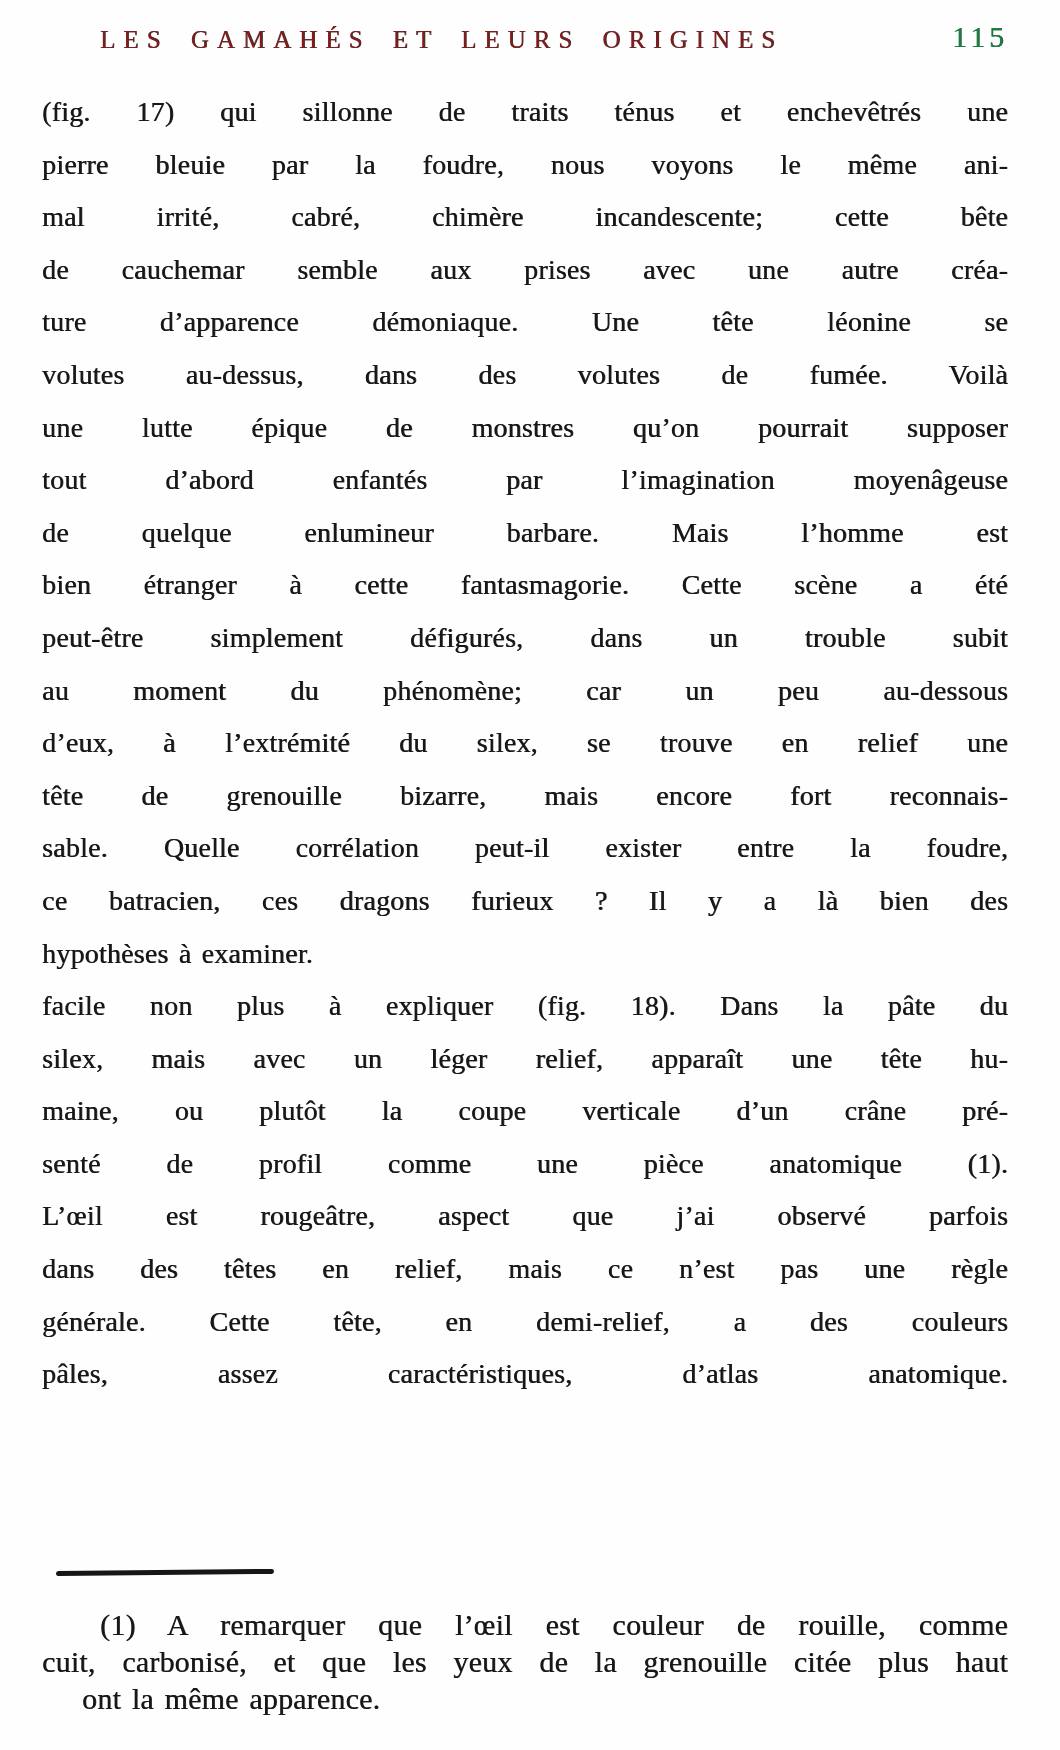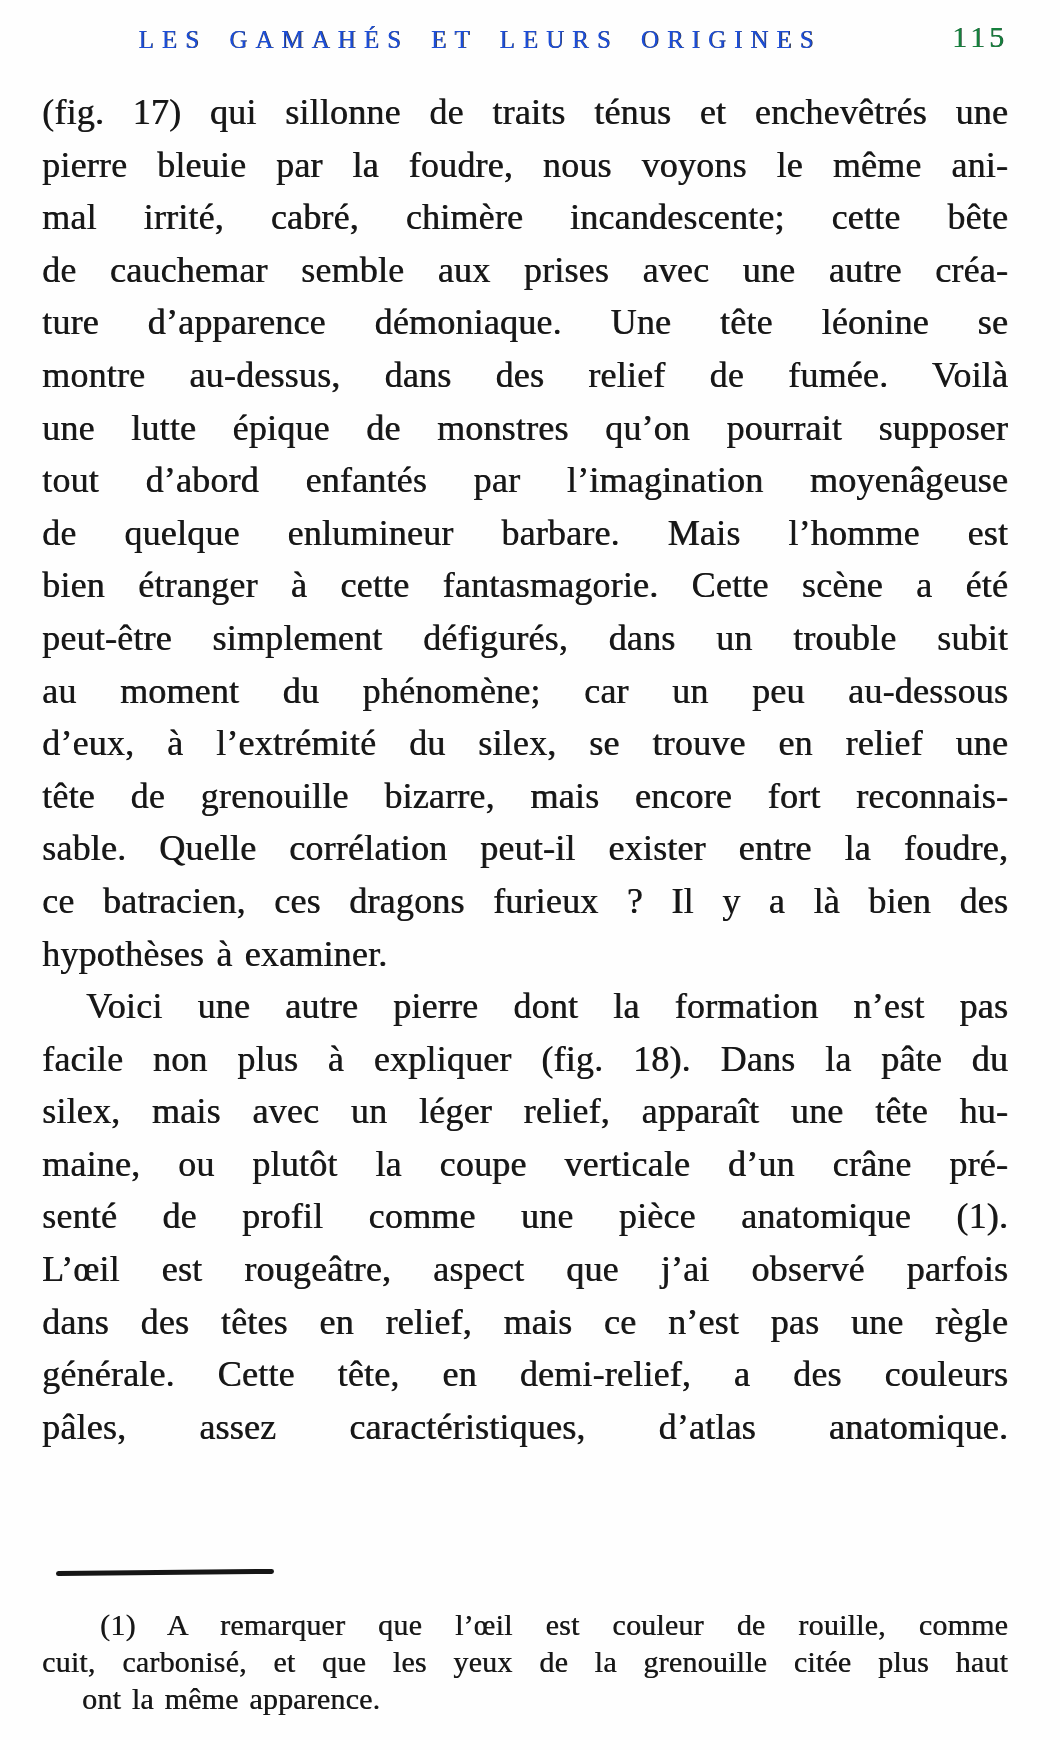--- a/index.html
+++ b/index.html
@@ -15,47 +15,46 @@
     background: #fefefe;
     font-family: "Liberation Serif", "DejaVu Serif", serif;
     color: #171717;
     overflow: hidden;
   }
   .running-head {
     position: absolute;
     top: 26px;
     left: 100px;
     width: 760px;
-    text-align: center;
     font-size: 25px;
     letter-spacing: 8px;
     word-spacing: 8px;
     white-space: nowrap;
-    color: #1d4ed8;
+    color: #7f1d1d;
     text-shadow: 0.6px 0 0 rgba(20,20,20,0.85);
   }
   .page-number {
     position: absolute;
     top: 20px;
     right: 52px;
     font-size: 30px;
     letter-spacing: 4px;
     color: #15803d;
     text-shadow: 0.5px 0 0 rgba(20,20,20,0.8);
   }
   .body-text {
     position: absolute;
     top: 86px;
     left: 42px;
     width: 966px;
   }
   .line {
     height: 52.6px;
     line-height: 52.6px;
-    font-size: 36px;
+    font-size: 28px;
     letter-spacing: 0.2px;
     word-spacing: 3px;
     text-align: justify;
     text-align-last: justify;
     overflow: hidden;
     white-space: nowrap;
     text-shadow: 0.6px 0 0 rgba(20,20,20,0.85);
   }
   .line.para-end {
     text-align-last: left;
@@ -108,33 +107,32 @@
 
   <div class="running-head">LES GAMAHÉS ET LEURS ORIGINES</div>
   <div class="page-number">115</div>
 
   <div class="body-text">
     <div class="line">(fig. 17) qui sillonne de traits ténus et enchevêtrés une</div>
     <div class="line">pierre bleuie par la foudre, nous voyons le même ani-</div>
     <div class="line">mal irrité, cabré, chimère incandescente; cette bête</div>
     <div class="line">de cauchemar semble aux prises avec une autre créa-</div>
     <div class="line">ture d’apparence démoniaque. Une tête léonine se</div>
-    <div class="line">montre au-dessus, dans des relief de fumée. Voilà</div>
+    <div class="line">volutes au-dessus, dans des volutes de fumée. Voilà</div>
     <div class="line">une lutte épique de monstres qu’on pourrait supposer</div>
     <div class="line">tout d’abord enfantés par l’imagination moyenâgeuse</div>
     <div class="line">de quelque enlumineur barbare. Mais l’homme est</div>
     <div class="line">bien étranger à cette fantasmagorie. Cette scène a été</div>
     <div class="line">peut-être simplement défigurés, dans un trouble subit</div>
     <div class="line">au moment du phénomène; car un peu au-dessous</div>
     <div class="line">d’eux, à l’extrémité du silex, se trouve en relief une</div>
     <div class="line">tête de grenouille bizarre, mais encore fort reconnais-</div>
     <div class="line">sable. Quelle corrélation peut-il exister entre la foudre,</div>
     <div class="line">ce batracien, ces dragons furieux ? Il y a là bien des</div>
     <div class="line para-end">hypothèses à examiner.</div>
-    <div class="line indent">Voici une autre pierre dont la formation n’est pas</div>
     <div class="line">facile non plus à expliquer (fig. 18). Dans la pâte du</div>
     <div class="line">silex, mais avec un léger relief, apparaît une tête hu-</div>
     <div class="line">maine, ou plutôt la coupe verticale d’un crâne pré-</div>
     <div class="line">senté de profil comme une pièce anatomique (1).</div>
     <div class="line">L’œil est rougeâtre, aspect que j’ai observé parfois</div>
     <div class="line">dans des têtes en relief, mais ce n’est pas une règle</div>
     <div class="line">générale. Cette tête, en demi-relief, a des couleurs</div>
     <div class="line">pâles, assez caractéristiques, d’atlas anatomique.</div>
   </div>
 

